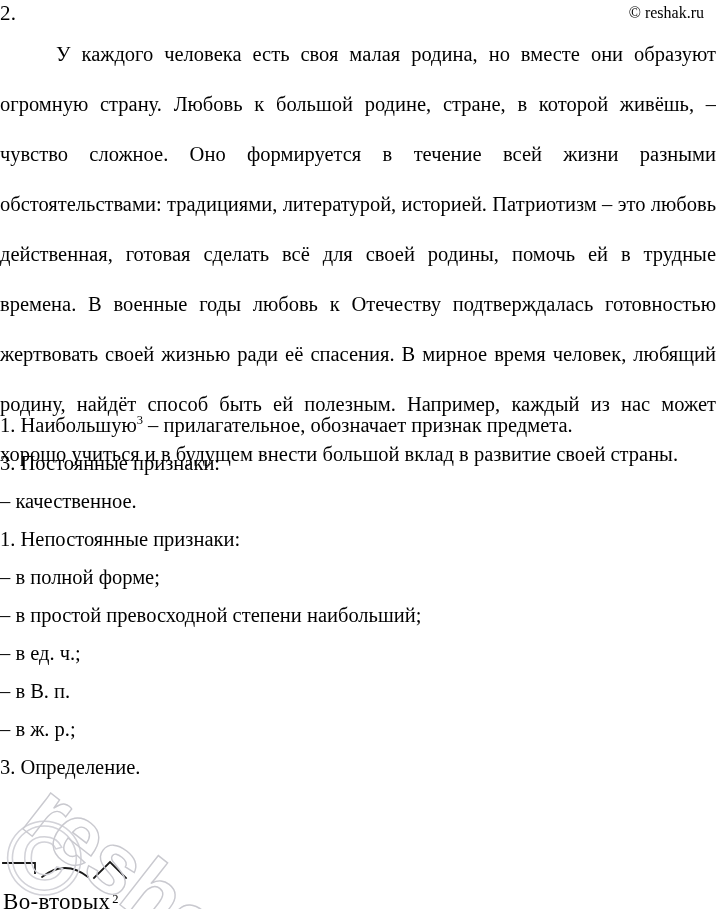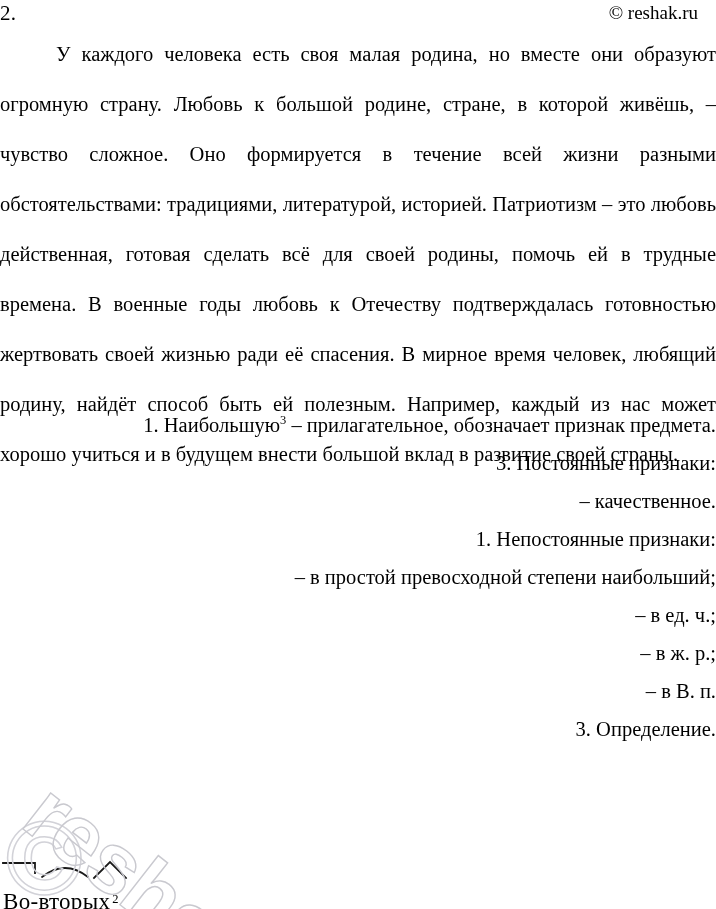--- a/index.html
+++ b/index.html
@@ -36,23 +36,23 @@
     align-items: flex-start;
     justify-content: space-between;
     padding-top: 1px;
   }
   .task-number {
     font-size: 21px;
     line-height: 24px;
     letter-spacing: 0.2px;
   }
   .site-credit {
-    font-size: 19px;
+    font-size: 16px;
     line-height: 24px;
-    padding-right: 18px;
+    padding-right: 12px;
     white-space: nowrap;
   }
 
   
   .body-paragraph {
     position: absolute;
     top: 29px;
     left: 0;
     width: 716px;
     font-size: 20.5px;
@@ -62,21 +62,20 @@
     text-indent: 56px;
     hyphens: none;
   }
 
   
   .analysis-list {
     position: absolute;
     top: 414px;
     left: 0;
     width: 716px;
-    text-align: right;
   }
   .analysis-line {
     font-size: 20.5px;
     line-height: 22px;
     height: 38px;
     white-space: nowrap;
   }
   .analysis-line sup {
     font-size: 12.5px;
     vertical-align: super;
@@ -173,28 +172,29 @@
 
     <div class="analysis-line"><span>1. </span><span>Наибольшую</span><sup>3</sup><span> – прилагательное, обозначает признак предмета.</span></div>
 
 
     <div class="analysis-line">3. Постоянные признаки:</div>
 
     <div class="analysis-line">– качественное.</div>
 
     <div class="analysis-line">1. Непостоянные признаки:</div>
 
+    <div class="analysis-line">– в полной форме;</div>
 
     <div class="analysis-line">– в простой превосходной степени наибольший;</div>
 
     <div class="analysis-line">– в ед. ч.;</div>
 
+    <div class="analysis-line">– в В. п.</div>
+
     <div class="analysis-line">– в ж. р.;</div>
-
-    <div class="analysis-line">– в В. п.</div>
 
     <div class="analysis-line">3. Определение.</div>
   </div>
 
   <div class="watermark-layer">
     <div class="wm-copy">©</div>
     <div class="wm-text">reshak.ru</div>
   </div>
 
   <div class="morpheme-block">

